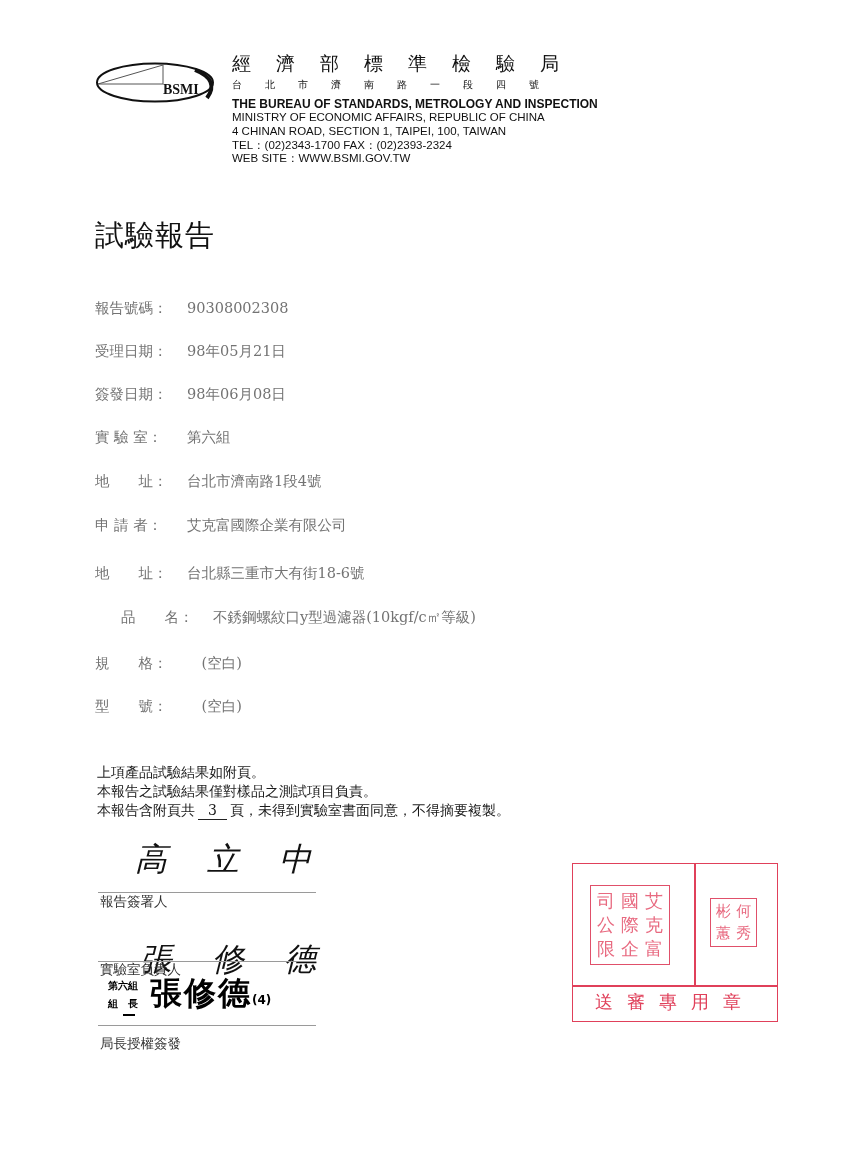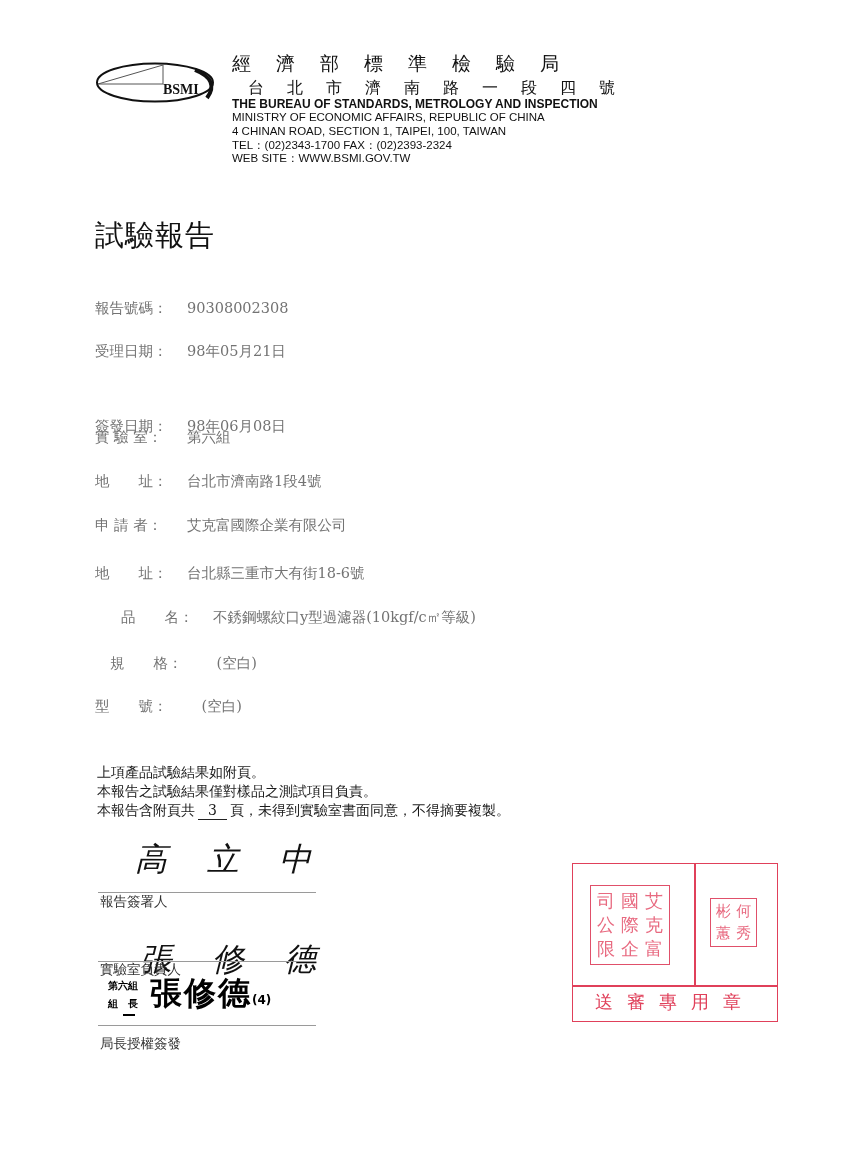--- a/index.html
+++ b/index.html
@@ -5,21 +5,21 @@
     html, body { margin: 0; padding: 0; }
     body {
       width: 843px; height: 1157px; position: relative; overflow: hidden;
       background: #ffffff; color: #1a1a1a;
       font-family: "DejaVu Serif", "Liberation Serif", serif;
     }
     .abs { position: absolute; }
     
     .logo { left: 95px; top: 60px; width: 125px; height: 45px; }
     .hdr-cn { left: 232px; top: 51px; font-family: "DejaVu Sans", sans-serif; font-size: 19px; letter-spacing: 25px; color: #111; white-space: nowrap; }
-    .hdr-addr { left: 248px; top: 78px; font-family: Liberation Sans, sans-serif; font-size: 16px; letter-spacing: 23px; color: #111; white-space: nowrap; }
+    .hdr-addr { left: 232px; top: 78px; font-family: Liberation Sans, sans-serif; font-size: 10px; letter-spacing: 23px; color: #111; white-space: nowrap; }
     .hdr-en { left: 232px; font-family: "Liberation Sans", sans-serif; font-size: 11.5px; color: #111; white-space: nowrap; line-height: 14px; }
     .hdr-en.bold { font-weight: bold; font-size: 12px; }
     
     .title { left: 95px; top: 216px; font-size: 29px; letter-spacing: 1px; color: #111; }
     
     .field { left: 95px; font-size: 14.5px; white-space: nowrap; color: #737373; }
     .field .lbl { display: inline-block; width: 92px; }
     .field .val { display: inline-block; }
     
     .note { left: 97px; font-size: 14px; white-space: nowrap; color: #1a1a1a; line-height: 18px; }
@@ -62,39 +62,39 @@
 <div class="abs hdr-en" style="top:151px;">WEB SITE：WWW.BSMI.GOV.TW</div>
 
 <div class="abs title">試驗報告</div>
 
 <div class="abs field" style="top:299px;">
   <span class="lbl">報告號碼：</span><span class="val">90308002308</span>
 </div>
 <div class="abs field" style="top:342px;">
   <span class="lbl">受理日期：</span><span class="val">98年05月21日</span>
 </div>
-<div class="abs field" style="top:385px;margin-top:32px;">
+<div class="abs field" style="top:385px;">
   <span class="lbl">簽發日期：</span><span class="val">98年06月08日</span>
 </div>
 <div class="abs field" style="top:428px;">
   <span class="lbl">實 驗 室：</span><span class="val">第六組</span>
 </div>
 <div class="abs field" style="top:472px;">
   <span class="lbl">地　　址：</span><span class="val">台北市濟南路1段4號</span>
 </div>
 <div class="abs field" style="top:516px;">
   <span class="lbl">申 請 者：</span><span class="val">艾克富國際企業有限公司</span>
 </div>
 <div class="abs field" style="top:564px;">
   <span class="lbl">地　　址：</span><span class="val">台北縣三重市大有街18-6號</span>
 </div>
 <div class="abs field" style="top:608px;margin-left:26px;">
   <span class="lbl">品　　名：</span><span class="val">不銹鋼螺紋口y型過濾器(10kgf/c㎡等級)</span>
 </div>
-<div class="abs field" style="top:654px;margin-left:15px;">
+<div class="abs field" style="top:654px;">
   <span class="lbl">規　　格：</span><span class="val">　(空白)</span>
 </div>
 <div class="abs field" style="top:697px;">
   <span class="lbl">型　　號：</span><span class="val">　(空白)</span>
 </div>
 
 <div class="abs note" style="top:763px;">上項產品試驗結果如附頁。</div>
 <div class="abs note" style="top:782px;">本報告之試驗結果僅對樣品之測試項目負責。</div>
 <div class="abs note" style="top:801px;">
   <span>本報告含附頁共</span><span class="blank">3</span><span>頁，未得到實驗室書面同意，不得摘要複製。</span>

